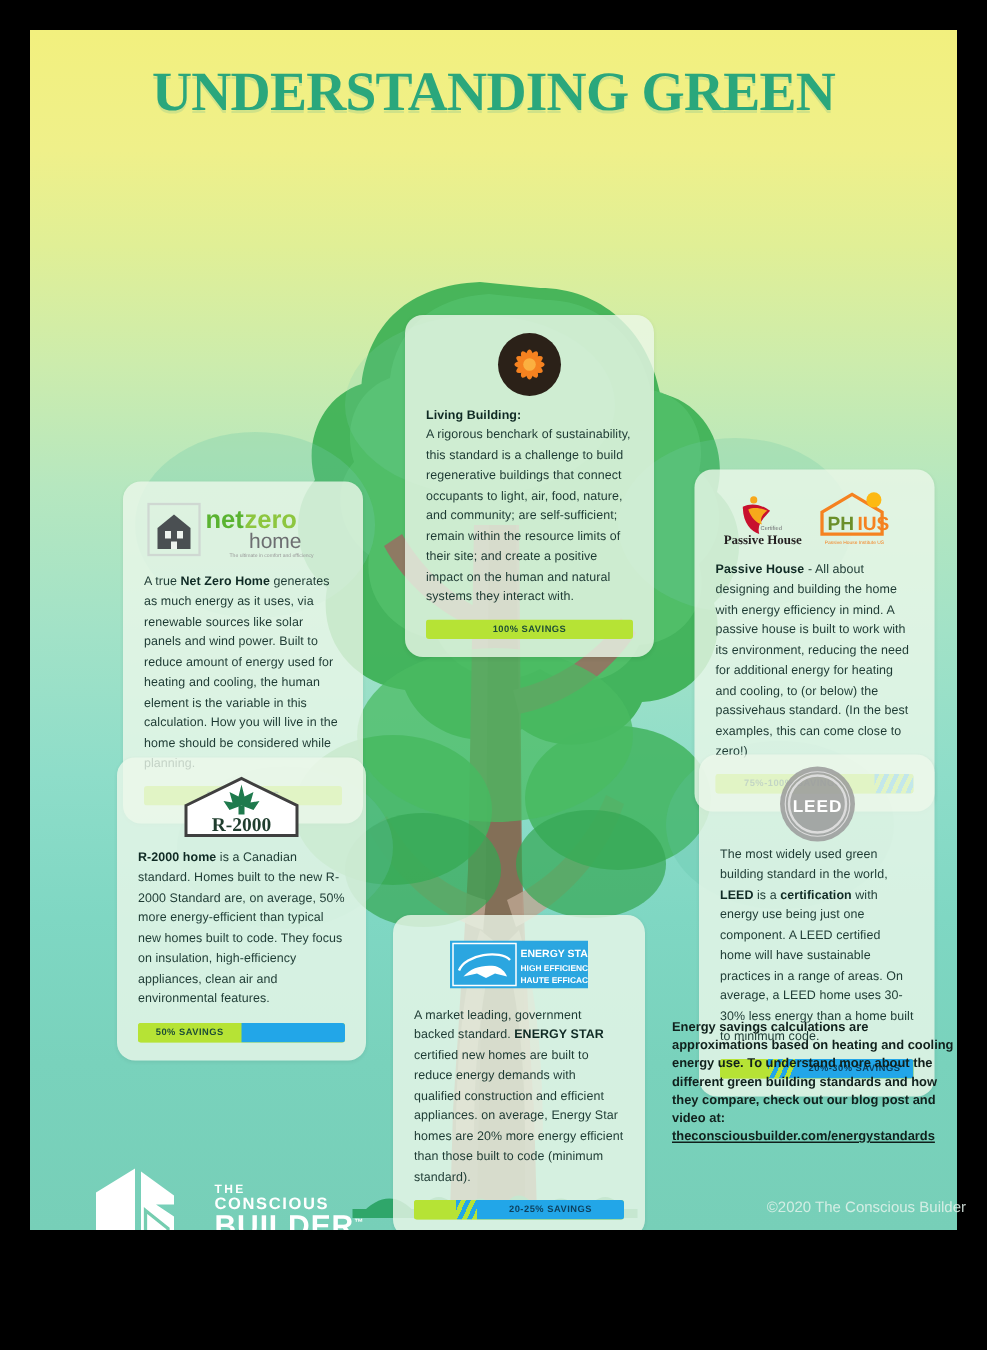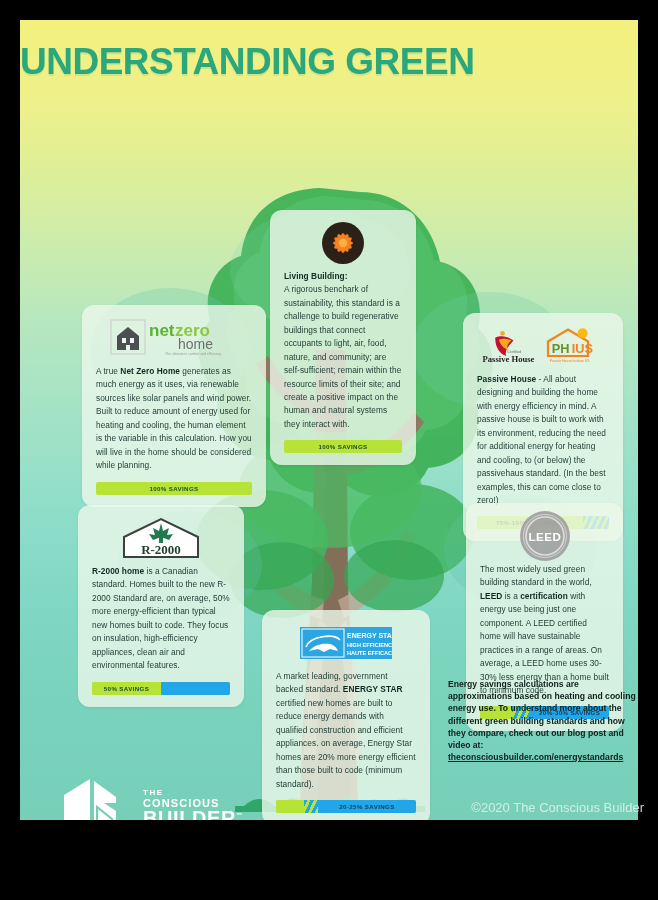--- a/index.html
+++ b/index.html
@@ -20,24 +20,24 @@
         #7fd7c3 74%,
         #79d2bc 86%,
         #77cfb8 100%);
   }
 
   
   .tree{position:absolute;left:0;top:0;width:618px;height:800px;}
 
   
   .title{
-    position:absolute;left:0;right:0;top:22px;
+    position:absolute;left:0;right:0;top:22px;text-align:center;
     color:#2aa77c;font-weight:bold;font-size:37px;line-height:1.06;
     letter-spacing:-0.5px;
-    font-family:Liberation Sans, sans-serif;
+    font-family:Liberation Serif, serif;
     text-shadow:0 2px 0 rgba(150,200,140,.35);
   }
   .subtitle{
     position:absolute;left:78px;right:78px;top:98px;text-align:center;
     color:#1a1a1a;font-weight:bold;font-size:10.4px;line-height:1.55;
     letter-spacing:-0.1px;
   }
 
   
   .card{
@@ -64,22 +64,22 @@
     height:100%;
     background:repeating-linear-gradient(115deg,#22a6e8 0 3px,#b6e335 3px 6px);
   }
   .bar .bar-label{
     position:absolute;left:0;right:0;text-align:center;
     font-size:6.2px;font-weight:bold;letter-spacing:.35px;color:#1d4d36;
   }
   .bar.blue-label .bar-label{color:#0d3f5c;}
 
   
-  #card-living{left:250px;top:190px;width:146px;}
-  #card-netzero{left:62px;top:285px;width:184px;}
+  #card-living{left:250px;top:190px;width:166px;}
+  #card-netzero{left:62px;top:301px;width:160px;}
   #card-passive{left:443px;top:293px;width:160px;}
   #card-r2000{left:58px;top:485px;width:166px;}
   #card-leed{left:446px;top:483px;width:157px;}
   #card-energystar{left:242px;top:590px;width:168px;}
 
   
   .lbc-circle{
     width:42px;height:42px;border-radius:50%;
     background:#2b2118;display:flex;align-items:center;justify-content:center;
   }
@@ -93,21 +93,21 @@
 
   
   .brand{position:absolute;left:40px;top:757px;display:flex;align-items:center;gap:21px;}
   .brand-text{color:#ffffff;line-height:1;}
   .brand-the{font-size:8px;letter-spacing:1.6px;font-weight:bold;}
   .brand-conscious{font-size:11px;letter-spacing:1.1px;font-weight:bold;margin-top:1px;}
   .brand-builder{font-size:20px;letter-spacing:.6px;font-weight:bold;margin-top:-1px;}
   .brand-builder sup{font-size:6px;vertical-align:super;letter-spacing:0;}
 
   .copyright{
-    position:absolute;right:14px;top:800px;color:#e4f3ec;font-size:13px;opacity:.85;
+    position:absolute;right:14px;top:800px;color:#e4f3ec;font-size:10px;opacity:.85;
   }
 </style>
 </head>
 <body>
 
 <div class="poster">
 
   <svg class="tree" viewBox="0 0 618 800" preserveAspectRatio="none">
     <defs>
       <clipPath id="posterClip">

